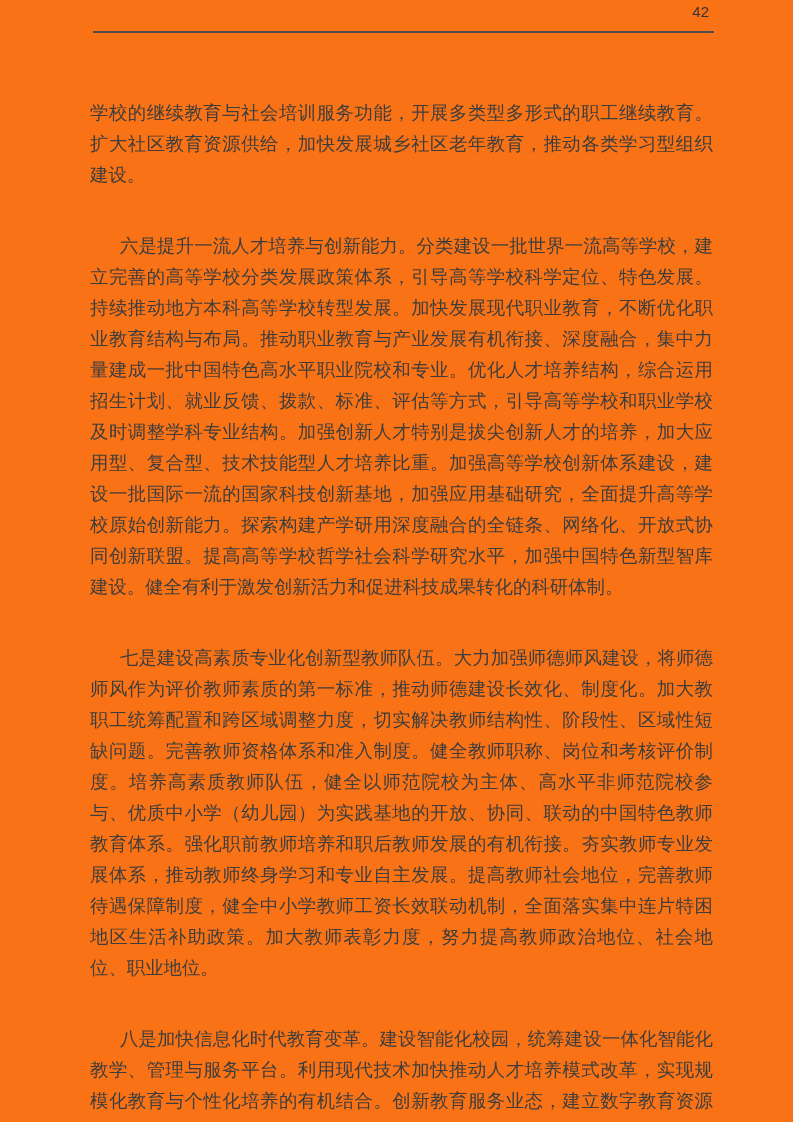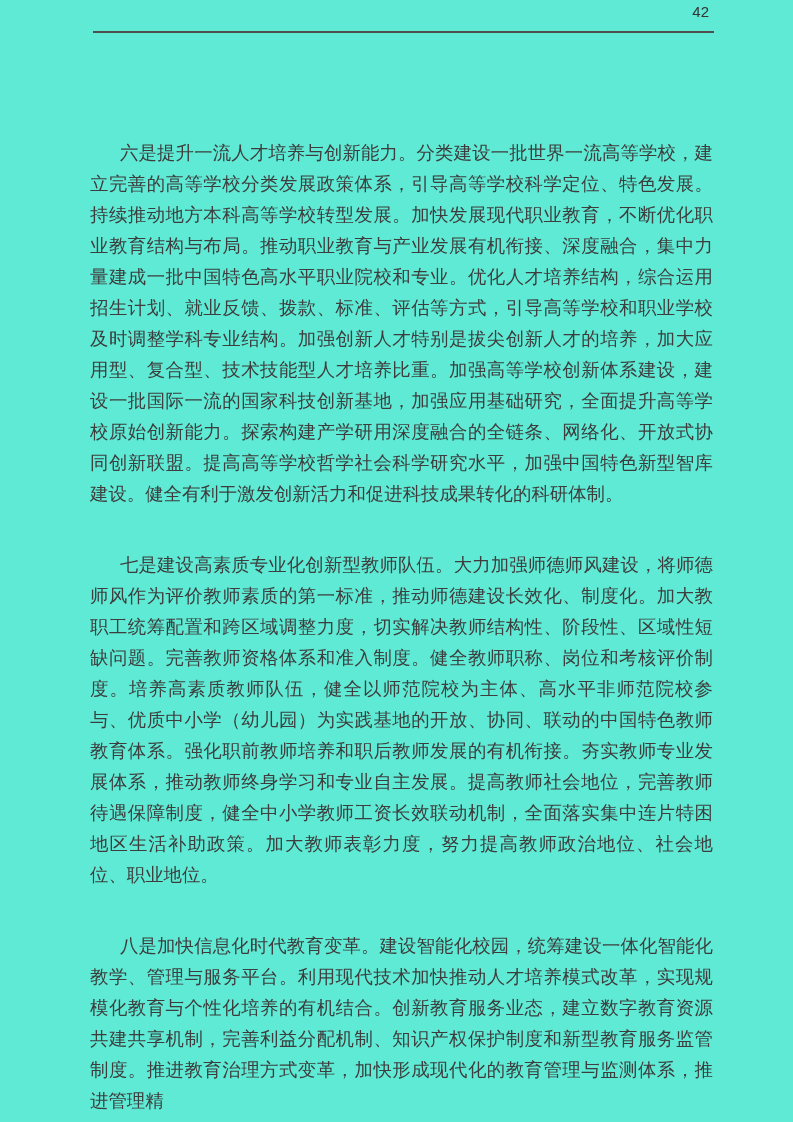--- a/index.html
+++ b/index.html
@@ -4,21 +4,21 @@
   <style>
     html, body {
       margin: 0;
       padding: 0;
       background: #ffffff;
     }
     .page {
       position: relative;
       width: 793px;
       height: 1122px;
-      background: #5eead4;
+      background: #f97316;
       overflow: hidden;
       font-family: "Liberation Sans", sans-serif;
     }
     .page-number {
       position: absolute;
       top: 3px;
       right: 84px;
       font-size: 15px;
       line-height: 17px;
       color: #333333;
@@ -55,17 +55,18 @@
       margin-bottom: 0;
     }
   </style>
 </head>
 <body>
 
 <div class="page">
   <div class="page-number">42</div>
   <div class="header-rule"></div>
   <div class="content">
+    <p class="para no-indent">学校的继续教育与社会培训服务功能，开展多类型多形式的职工继续教育。扩大社区教育资源供给，加快发展城乡社区老年教育，推动各类学习型组织建设。</p>
     <p class="para indent">六是提升一流人才培养与创新能力。分类建设一批世界一流高等学校，建立完善的高等学校分类发展政策体系，引导高等学校科学定位、特色发展。持续推动地方本科高等学校转型发展。加快发展现代职业教育，不断优化职业教育结构与布局。推动职业教育与产业发展有机衔接、深度融合，集中力量建成一批中国特色高水平职业院校和专业。优化人才培养结构，综合运用招生计划、就业反馈、拨款、标准、评估等方式，引导高等学校和职业学校及时调整学科专业结构。加强创新人才特别是拔尖创新人才的培养，加大应用型、复合型、技术技能型人才培养比重。加强高等学校创新体系建设，建设一批国际一流的国家科技创新基地，加强应用基础研究，全面提升高等学校原始创新能力。探索构建产学研用深度融合的全链条、网络化、开放式协同创新联盟。提高高等学校哲学社会科学研究水平，加强中国特色新型智库建设。健全有利于激发创新活力和促进科技成果转化的科研体制。</p>
     <p class="para indent">七是建设高素质专业化创新型教师队伍。大力加强师德师风建设，将师德师风作为评价教师素质的第一标准，推动师德建设长效化、制度化。加大教职工统筹配置和跨区域调整力度，切实解决教师结构性、阶段性、区域性短缺问题。完善教师资格体系和准入制度。健全教师职称、岗位和考核评价制度。培养高素质教师队伍，健全以师范院校为主体、高水平非师范院校参与、优质中小学（幼儿园）为实践基地的开放、协同、联动的中国特色教师教育体系。强化职前教师培养和职后教师发展的有机衔接。夯实教师专业发展体系，推动教师终身学习和专业自主发展。提高教师社会地位，完善教师待遇保障制度，健全中小学教师工资长效联动机制，全面落实集中连片特困地区生活补助政策。加大教师表彰力度，努力提高教师政治地位、社会地位、职业地位。</p>
     <p class="para indent">八是加快信息化时代教育变革。建设智能化校园，统筹建设一体化智能化教学、管理与服务平台。利用现代技术加快推动人才培养模式改革，实现规模化教育与个性化培养的有机结合。创新教育服务业态，建立数字教育资源共建共享机制，完善利益分配机制、知识产权保护制度和新型教育服务监管制度。推进教育治理方式变革，加快形成现代化的教育管理与监测体系，推进管理精</p>
   </div>
 </div>
 
 </body></html>

